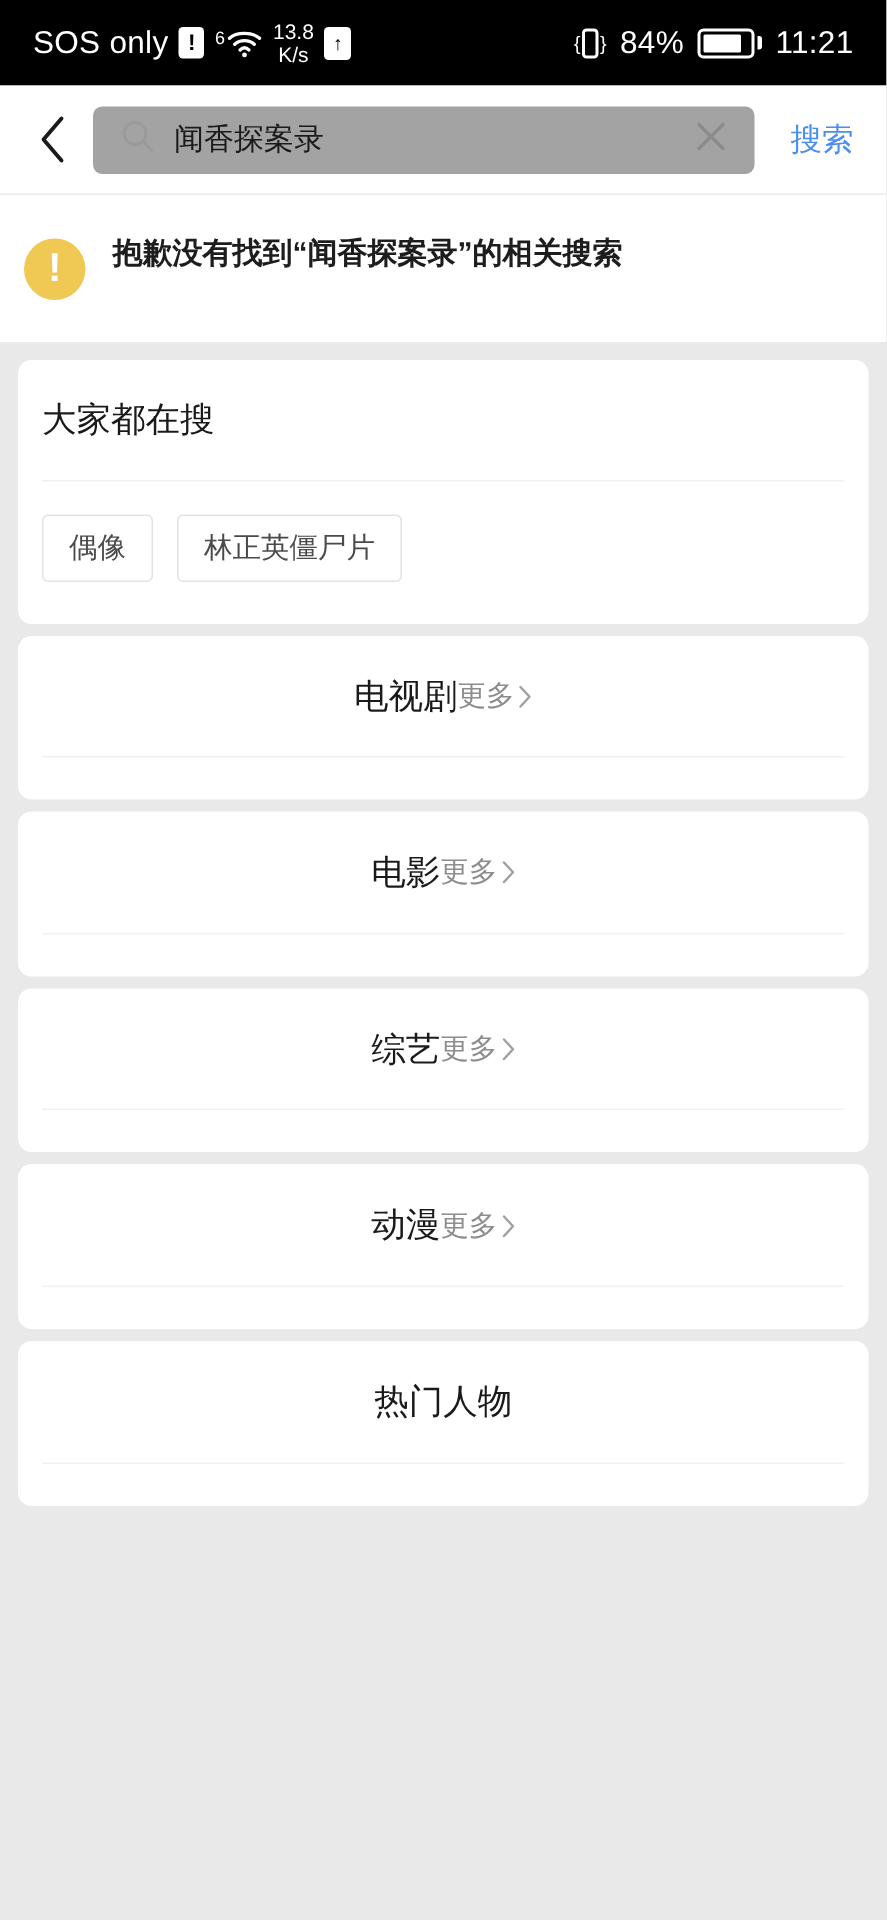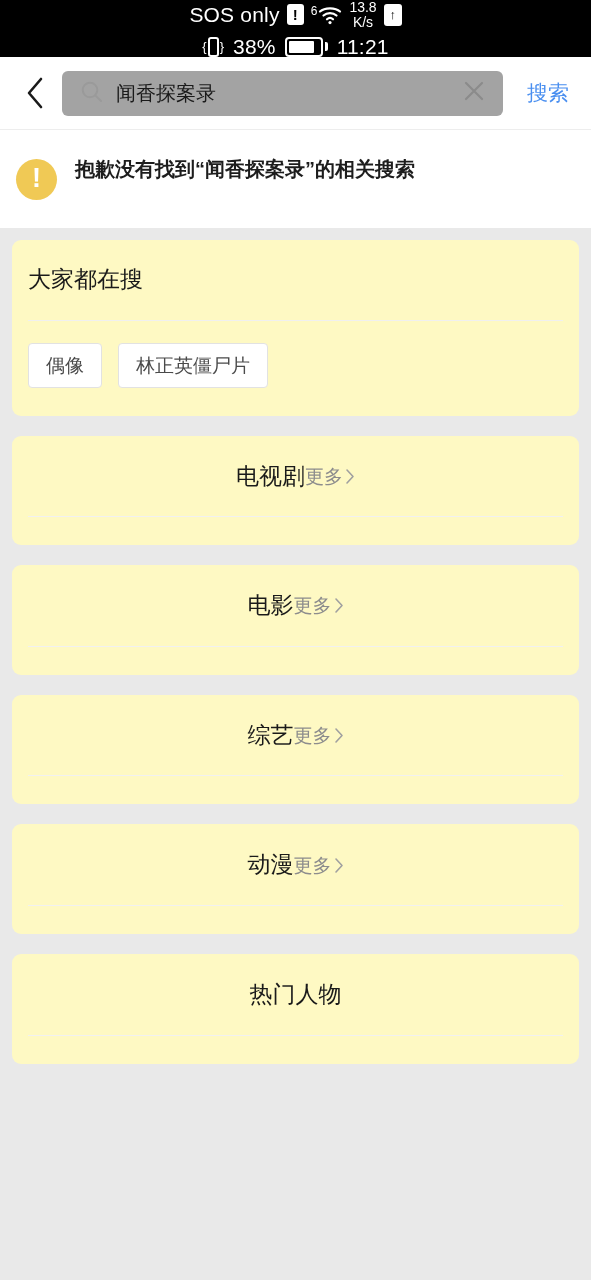--- a/index.html
+++ b/index.html
@@ -9,21 +9,20 @@
     font-family:"Liberation Sans","DejaVu Sans",sans-serif;
     overflow:hidden;
   }
   .phone { position:relative; width:591px; height:1280px; background:#e9e9e9; }
 
   
   .statusbar {
     height:57px; background:#000; color:#fff;
     display:flex; align-items:center; justify-content:space-between;
     padding:0 22px;
-    flex-direction:column;
   }
   .sb-left, .sb-right { display:flex; align-items:center; }
   .sb-left { gap:7px; }
   .sb-right { gap:9px; }
   .sb-text { font-size:21px; letter-spacing:.2px; line-height:1; }
   .warn-badge {
     width:17px; height:21px; background:#fff; border-radius:3px;
     color:#000; font-size:15px; font-weight:bold;
     display:flex; align-items:center; justify-content:center; line-height:1;
   }
@@ -77,21 +76,21 @@
   .warn-circle .bang {
     color:#fff; font-size:27px; font-weight:bold; line-height:1;
     position:relative; top:-1px;
   }
   .notice-txt { display:flex; gap:11px; padding-top:2px; }
   .notice-main { font-size:20px; color:#1d1d1d; font-weight:bold; line-height:1.15; }
   .notice-sub { font-size:18px; color:#9b9b9b; line-height:1.15; }
 
   
   .body-area { background:#e9e9e9; padding:12px 12px 0 12px; height:1045px; }
-  .card { background:#fef9c3; border-radius:9px; margin-bottom:20px; padding:0 16px; }
+  .card { background:#ffffff; border-radius:9px; margin-bottom:8px; padding:0 16px; }
 
   .card-hot { padding-bottom:28px; }
   .card-title { font-size:23px; color:#1a1a1a; padding:26px 0 0 0; line-height:1.2; }
   .hot-rule { height:1px; background:#f0f0f0; margin-top:26px; }
   .tags { display:flex; gap:16px; padding-top:22px; }
   .tag {
     border:1px solid #e2e2e2; border-radius:4px; background:#fff;
     font-size:19px; color:#4a4a4a; padding:12px 17px; line-height:1; cursor:pointer;
   }
 
@@ -132,21 +131,21 @@
         <span class="u">K/s</span>
       </span>
       <span class="up-box">↑</span>
     </div>
     <div class="sb-right">
       <span class="vib">
         <span class="wv">{</span>
         <span class="sq"></span>
         <span class="wv">}</span>
       </span>
-      <span class="sb-text">38%</span>
+      <span class="sb-text">84%</span>
       <span class="batt">
         <span class="body">
             <span class="fill" id="batt-fill" style="width: 84%;"></span>
           </span>
         <span class="cap"></span>
       </span>
       <span class="sb-text">11:21</span>
     </div>
   </div>
 

